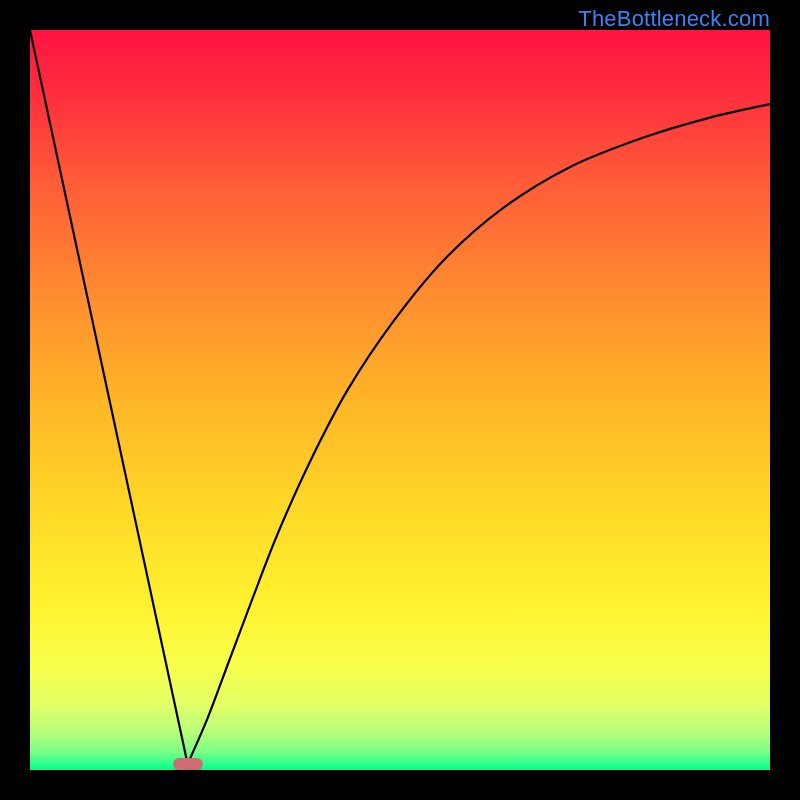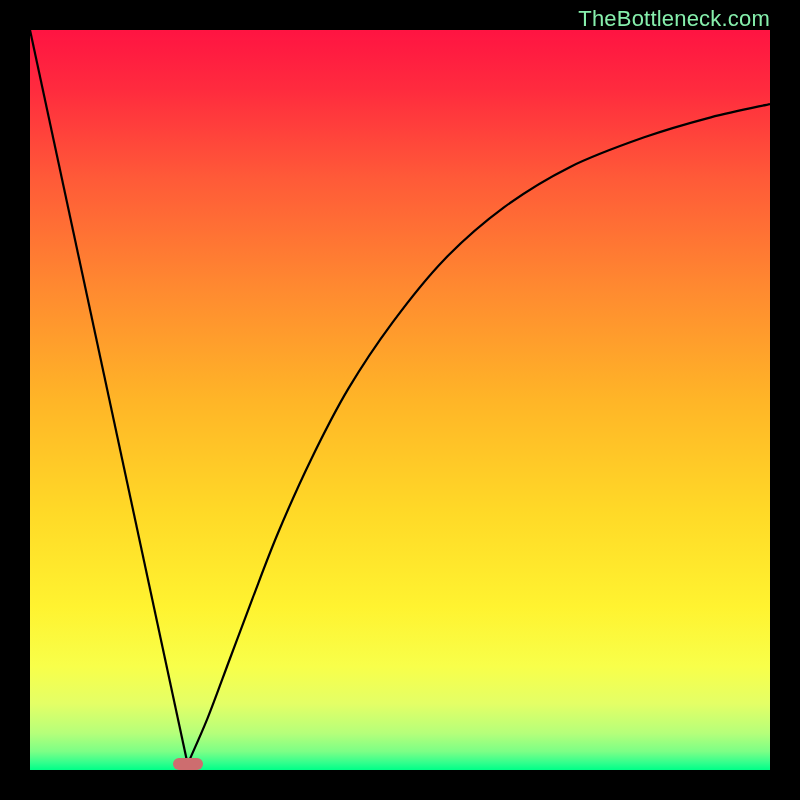--- a/index.html
+++ b/index.html
@@ -26,21 +26,21 @@
     overflow: hidden;
   }
   .gradient {
     position: absolute;
     inset: 0;
   }
   .watermark {
     position: absolute;
     top: 6px;
     right: 30px;
-    color: #86efac;
+    color: #3b82f6;
     font-size: 22px;
     font-weight: 500;
     letter-spacing: 0.2px;
   }
   svg.curves {
     position: absolute;
     inset: 0;
   }
   .marker {
     position: absolute;

